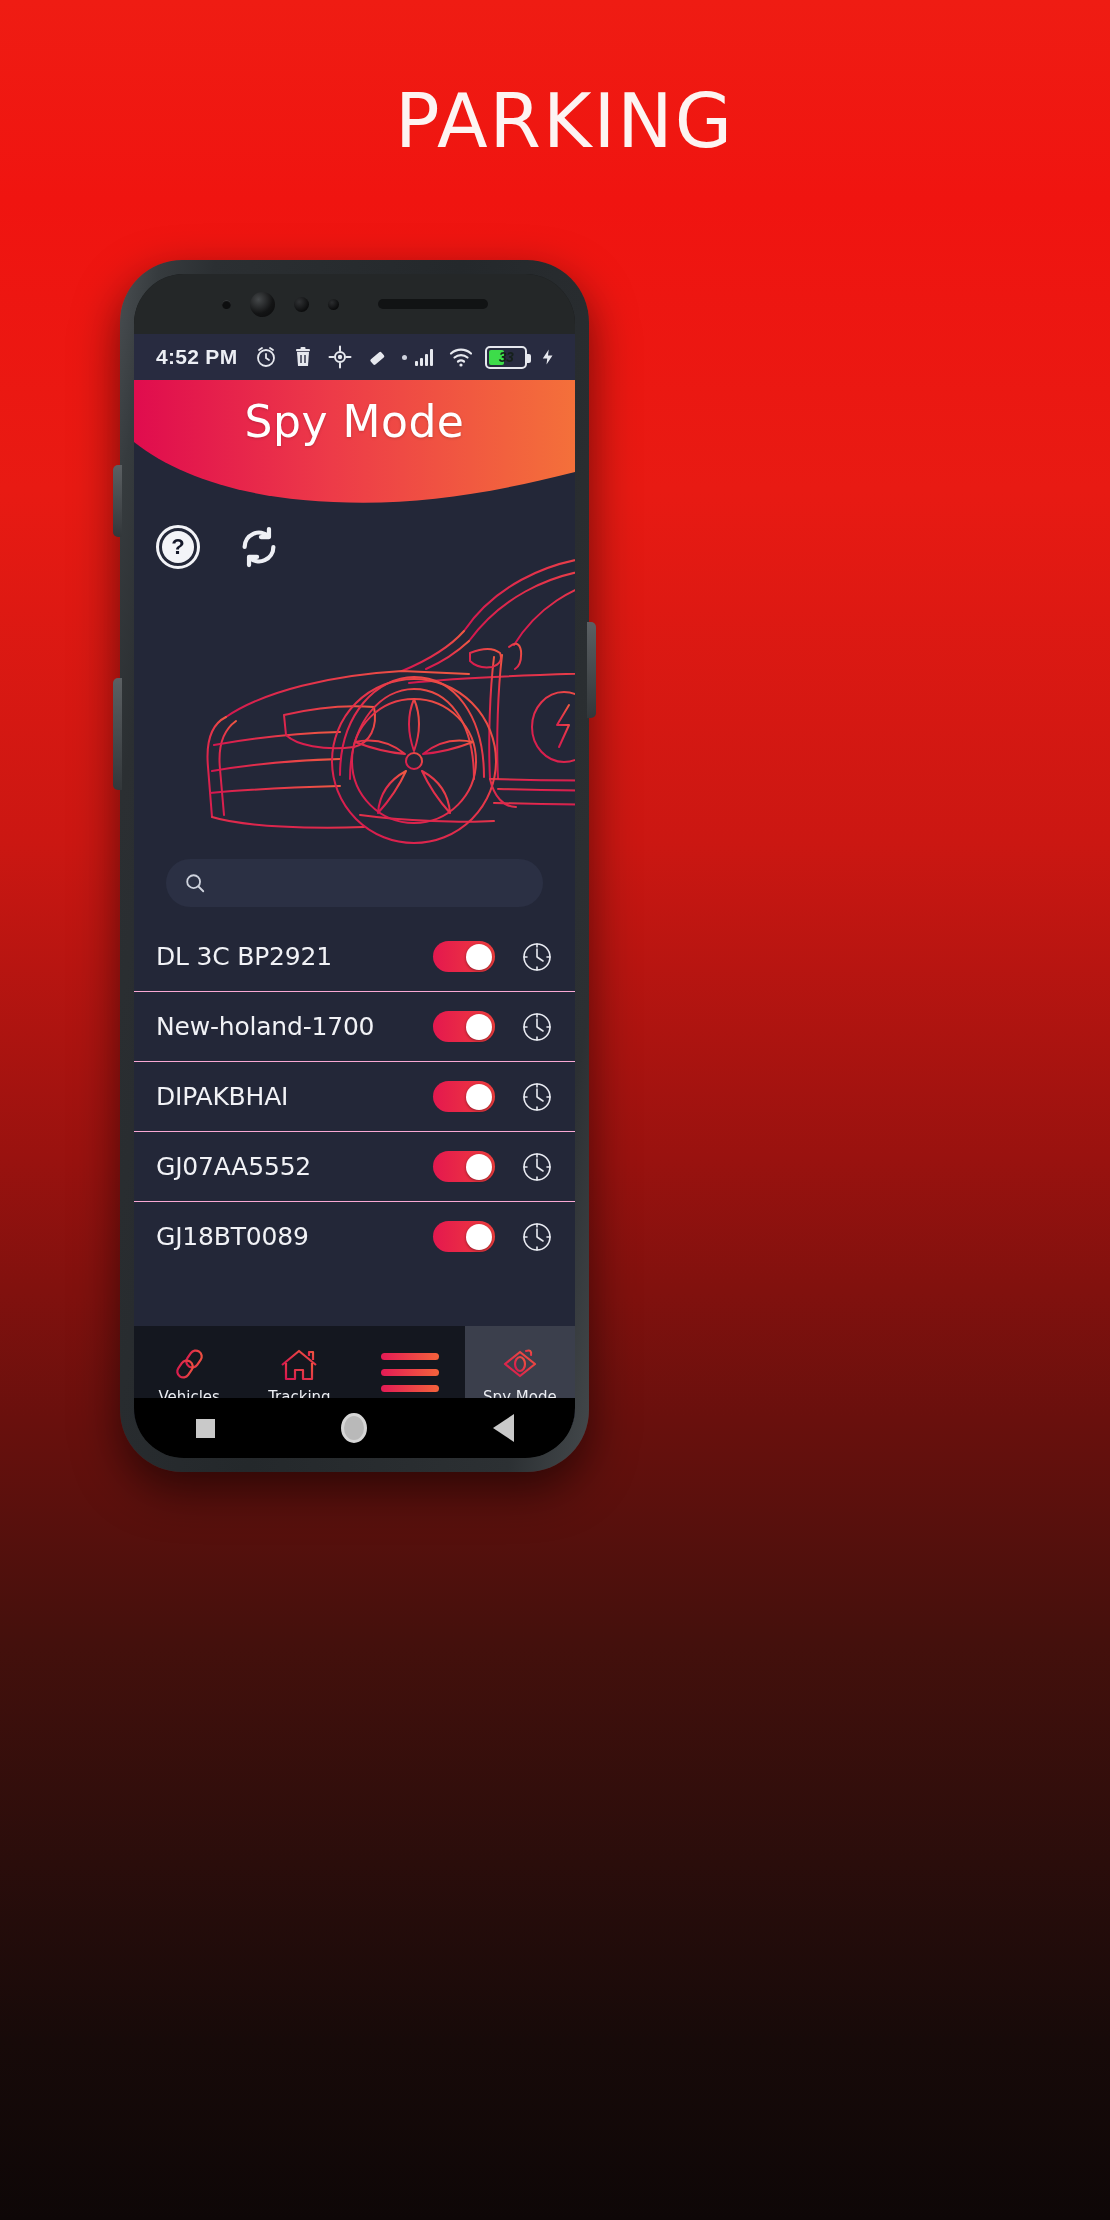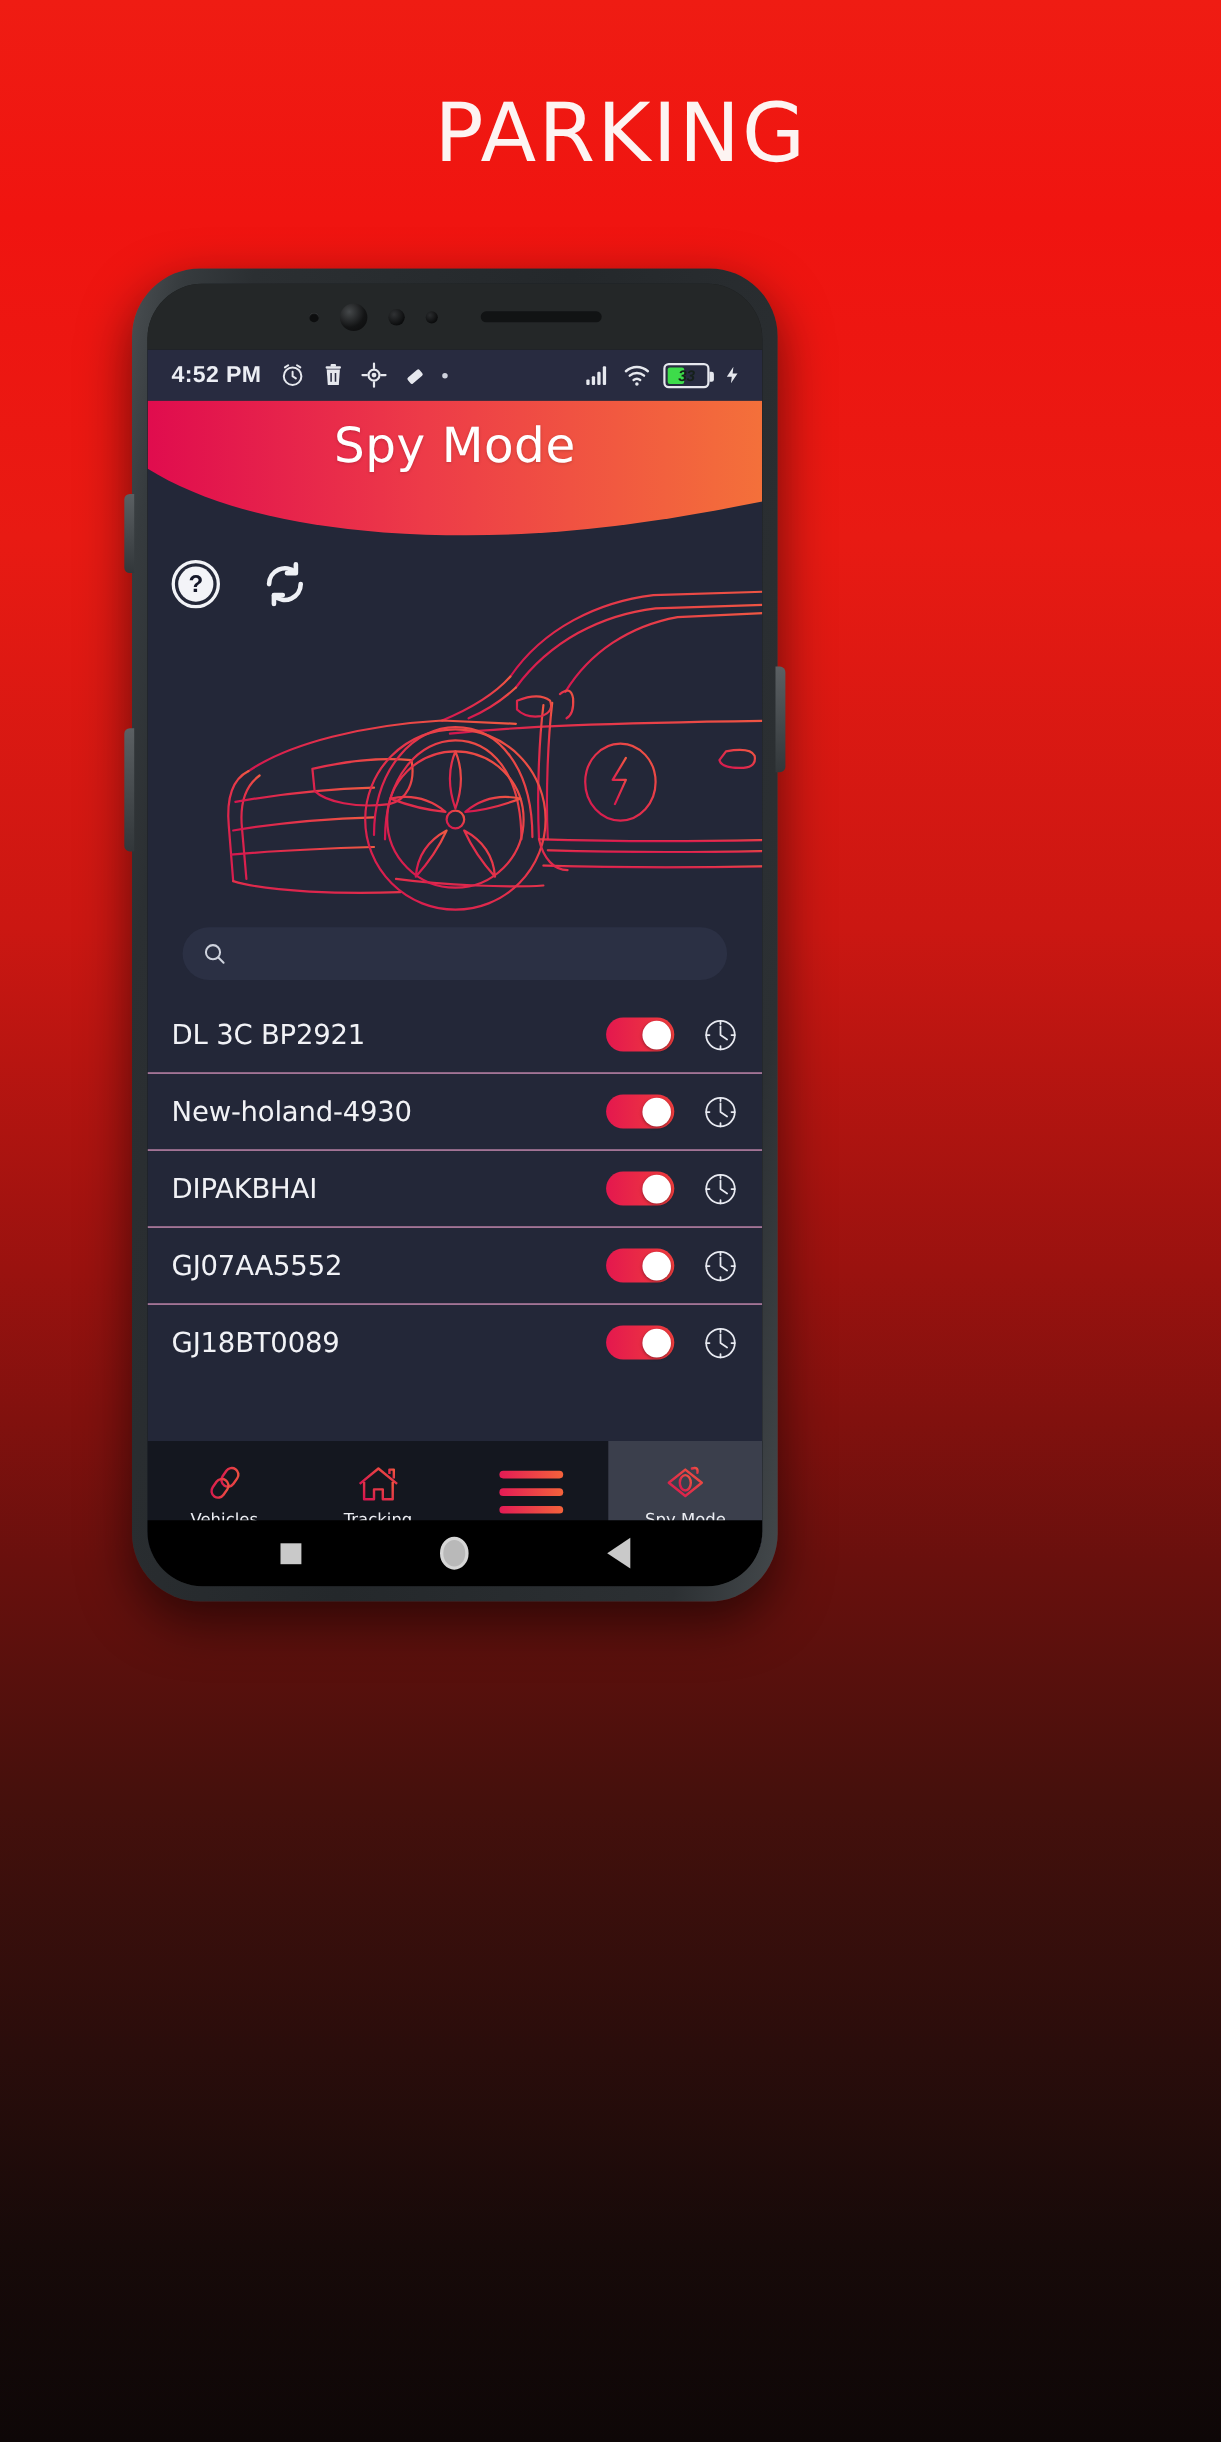--- a/index.html
+++ b/index.html
@@ -29,22 +29,22 @@
     letter-spacing:2px;
     font-weight:400;
     color:#fdf4f2;
     font-family:"DejaVu Sans", sans-serif;
     padding-left:19px;
   }
 
   
   .device{
     position:absolute;
-    left:120px; top:244px;
-    width:587px; height:1212px;
+    left:120px; top:260px;
+    width:469px; height:1212px;
     border-radius:62px;
     background:linear-gradient(100deg,#4a4f52 0%,#363b3e 6%,#2b2f32 14%,#24282b 50%,#2c3033 88%,#44494c 100%);
     box-shadow:0 18px 46px rgba(0,0,0,.55);
   }
   .device:before{ 
     content:""; position:absolute; left:-7px; top:205px; width:9px; height:72px;
     border-radius:5px 0 0 5px;
     background:linear-gradient(180deg,#5b6063,#32373a);
   }
   .device:after{ 
@@ -414,21 +414,21 @@
               <span class="knob"></span>
             </span>
           <svg class="clock-ico" viewBox="0 0 32 32">
             <circle cx="16" cy="16" r="13" fill="none" stroke="#e8eaf1" stroke-width="1.6"></circle>
             <path d="M16 16 V8 M16 16 l6 4" fill="none" stroke="#e8eaf1" stroke-width="1.6" stroke-linecap="round"></path>
             <path d="M16 3v3M16 26v3M3 16h3M26 16h3" stroke="#e8eaf1" stroke-width="1.6" stroke-linecap="round"></path>
           </svg>
         </div>
 
         <div class="row">
-          <span class="row-label">New-holand-4930</span>
+          <span class="row-label">New-holand-1700</span>
           <span class="toggle on">
               <span class="knob"></span>
             </span>
           <svg class="clock-ico" viewBox="0 0 32 32">
             <circle cx="16" cy="16" r="13" fill="none" stroke="#e8eaf1" stroke-width="1.6"></circle>
             <path d="M16 16 V8 M16 16 l6 4" fill="none" stroke="#e8eaf1" stroke-width="1.6" stroke-linecap="round"></path>
             <path d="M16 3v3M16 26v3M3 16h3M26 16h3" stroke="#e8eaf1" stroke-width="1.6" stroke-linecap="round"></path>
           </svg>
         </div>
 

